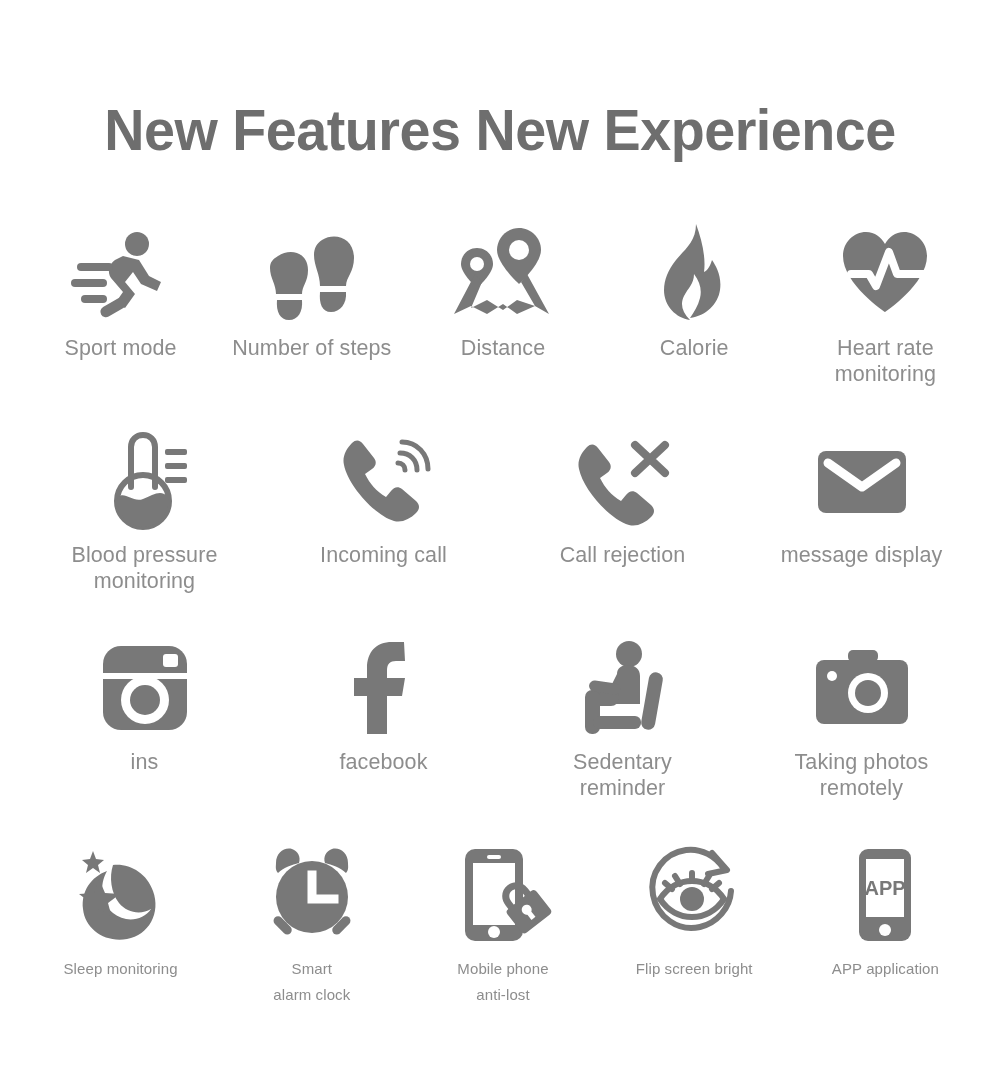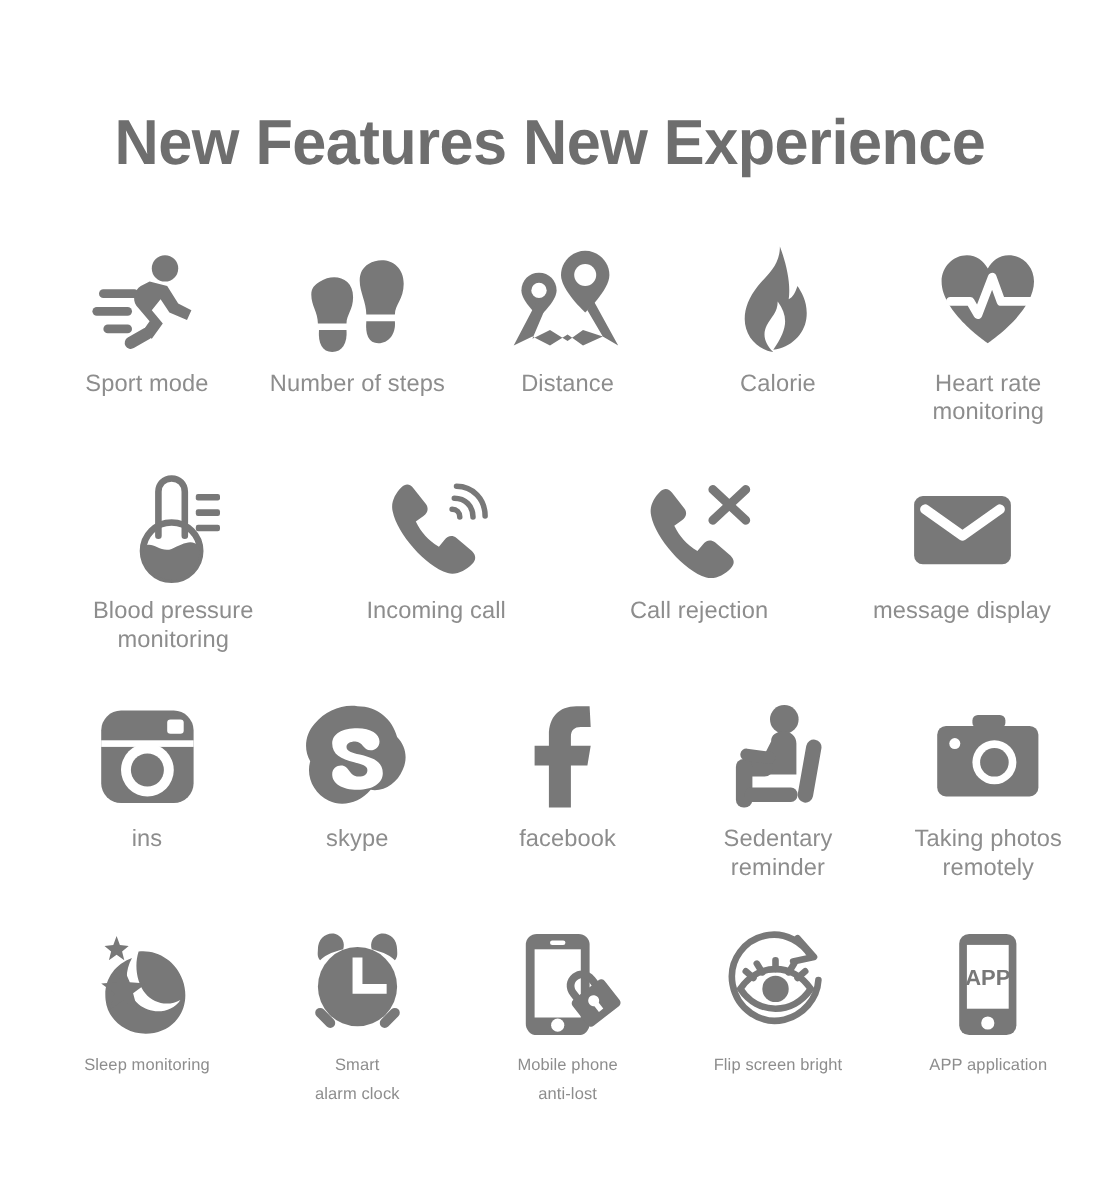--- a/index.html
+++ b/index.html
@@ -33,21 +33,21 @@
     color: #6e6e6e;
     font-family: "Liberation Sans", sans-serif;
     white-space: nowrap;
     transform: scaleX(0.96);
     transform-origin: center top;
     line-height: 70px;
   }
   .grid {
     position: absolute;
     top: 215px;
-    left: 38px;
+    left: 25px;
     width: 956px;
   }
   .row {
     display: flex;
     width: 100%;
     height: 207px;
   }
   .cell {
     flex: 1 1 0;
     display: flex;
@@ -229,31 +229,20 @@
               <rect x="10" y="37" width="84" height="6" fill="#fff"></rect>
               <circle cx="52" cy="64" r="24" fill="#fff"></circle>
               <circle cx="52" cy="64" r="15" fill="#787878"></circle>
               <rect x="70" y="18" width="15" height="13" rx="3" fill="#fff"></rect>
             </g>
           </svg>
         </div>
         <div class="label">ins</div>
       </div>
 
-      <div class="cell">
-        <div class="icon-wrap">
-          <svg width="104" height="104" viewBox="0 0 104 104">
-            <g>
-              <path d="M52 6 C70 6 84 18 88 34 C96 42 98 54 93 64 C88 76 76 84 64 82 C54 94 38 98 26 92 C12 85 5 70 9 56 C3 46 4 32 13 22 C23 10 38 4 52 6 Z" fill="#787878"></path>
-              <path d="M52 26 C64 26 72 31 72 38 C72 43 68 46 64 46 C57 46 57 38 50 38 C45 38 42 40 42 43 C42 47 47 48 54 50 C66 53 75 56 75 67 C75 76 66 82 52 82 C38 82 29 76 29 68 C29 63 33 60 37 60 C45 60 44 70 53 70 C58 70 61 68 61 64 C61 60 56 59 49 57 C37 54 29 50 29 40 C29 31 38 26 52 26 Z" fill="#fff"></path>
-            </g>
-          </svg>
-        </div>
-        <div class="label">skype</div>
-      </div>
 
       <div class="cell">
         <div class="icon-wrap">
           <svg width="104" height="104" viewBox="0 0 104 104">
             <path d="M72 6 L60 6 C44 6 35 16 35 32 L35 42 L22 42 L22 60 L35 60 L35 98 L55 98 L55 60 L70 60 L73 42 L55 42 L55 34 C55 28 58 25 64 25 L73 25 Z" fill="#787878"></path>
           </svg>
         </div>
         <div class="label">facebook</div>
       </div>
 

